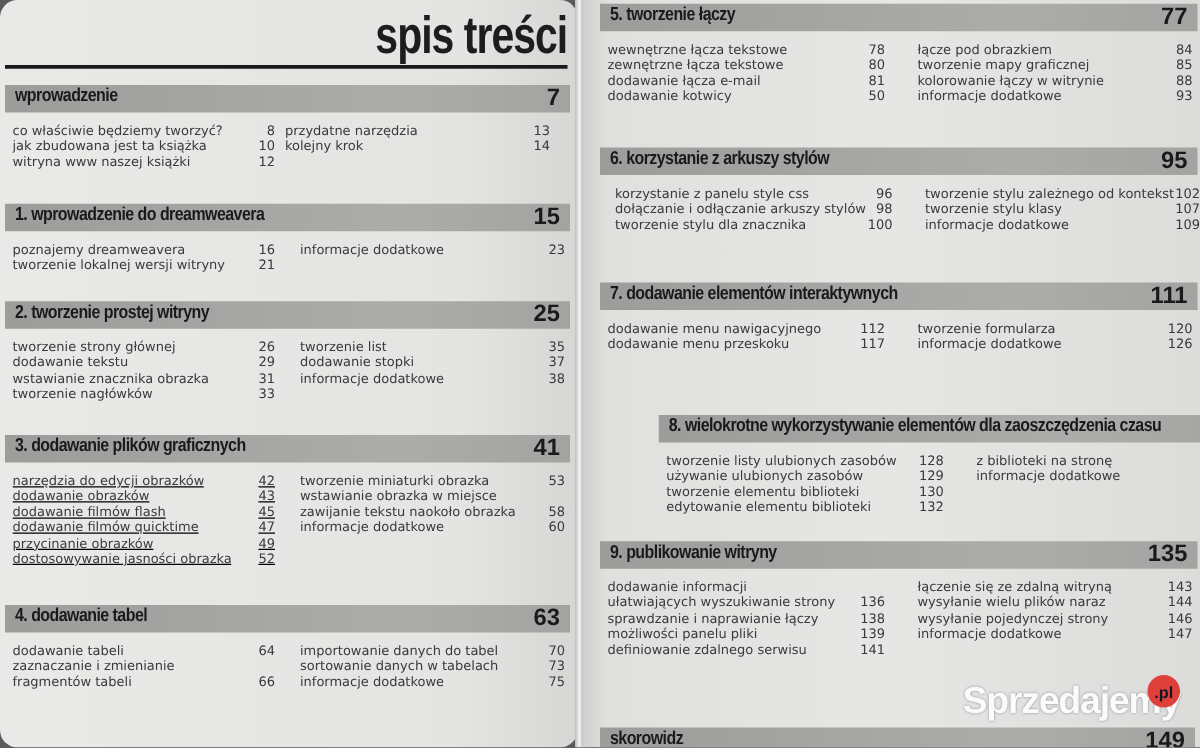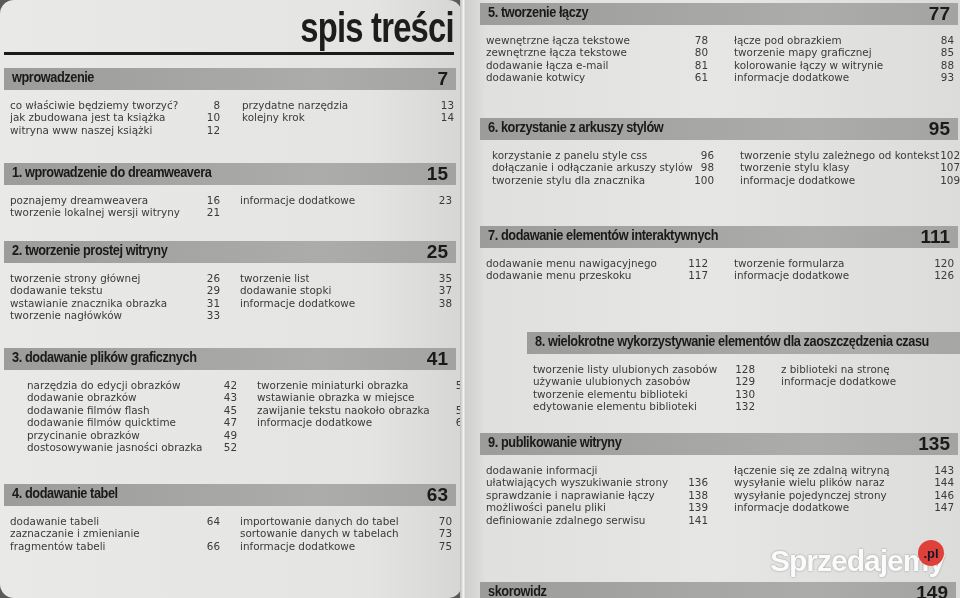--- a/index.html
+++ b/index.html
@@ -42,21 +42,21 @@
             </div>
             <div class="row">
               <span class="t">jak zbudowana jest ta książka</span>
               <span class="p">10</span>
             </div>
             <div class="row">
               <span class="t">witryna www naszej książki</span>
               <span class="p">12</span>
             </div>
           </div>
-          <div class="col" style="width: 212px; margin-left: 22px;">
+          <div class="col" style="width: 212px; margin-left: 8px;">
             <div class="row">
               <span class="t">przydatne narzędzia</span>
               <span class="p">13</span>
             </div>
             <div class="row">
               <span class="t">kolejny krok</span>
               <span class="p">14</span>
             </div>
           </div>
         </div>
@@ -124,21 +124,21 @@
             </div>
           </div>
         </div>
       </div>
       <div class="section" style="left: 4px; top: 348px; width: 452px;">
         <div class="bar">
           <span class="bar-title">3. dodawanie plików graficznych</span>
           <span class="bar-page">41</span>
         </div>
         <div class="cols">
-          <div class="col" style="width: 210px; margin-left: 23px;">
+          <div class="col" style="width: 210px; margin-left: 6px; text-decoration: underline;">
             <div class="row">
               <span class="t">narzędzia do edycji obrazków</span>
               <span class="p">42</span>
             </div>
             <div class="row">
               <span class="t">dodawanie obrazków</span>
               <span class="p">43</span>
             </div>
             <div class="row">
               <span class="t">dodawanie filmów flash</span>
@@ -232,21 +232,21 @@
             <div class="row">
               <span class="t">zewnętrzne łącza tekstowe</span>
               <span class="p">80</span>
             </div>
             <div class="row">
               <span class="t">dodawanie łącza e-mail</span>
               <span class="p">81</span>
             </div>
             <div class="row">
               <span class="t">dodawanie kotwicy</span>
-              <span class="p">61</span>
+              <span class="p">50</span>
             </div>
           </div>
           <div class="col" style="width: 220px; margin-left: 26px;">
             <div class="row">
               <span class="t">łącze pod obrazkiem</span>
               <span class="p">84</span>
             </div>
             <div class="row">
               <span class="t">tworzenie mapy graficznej</span>
               <span class="p">85</span>

